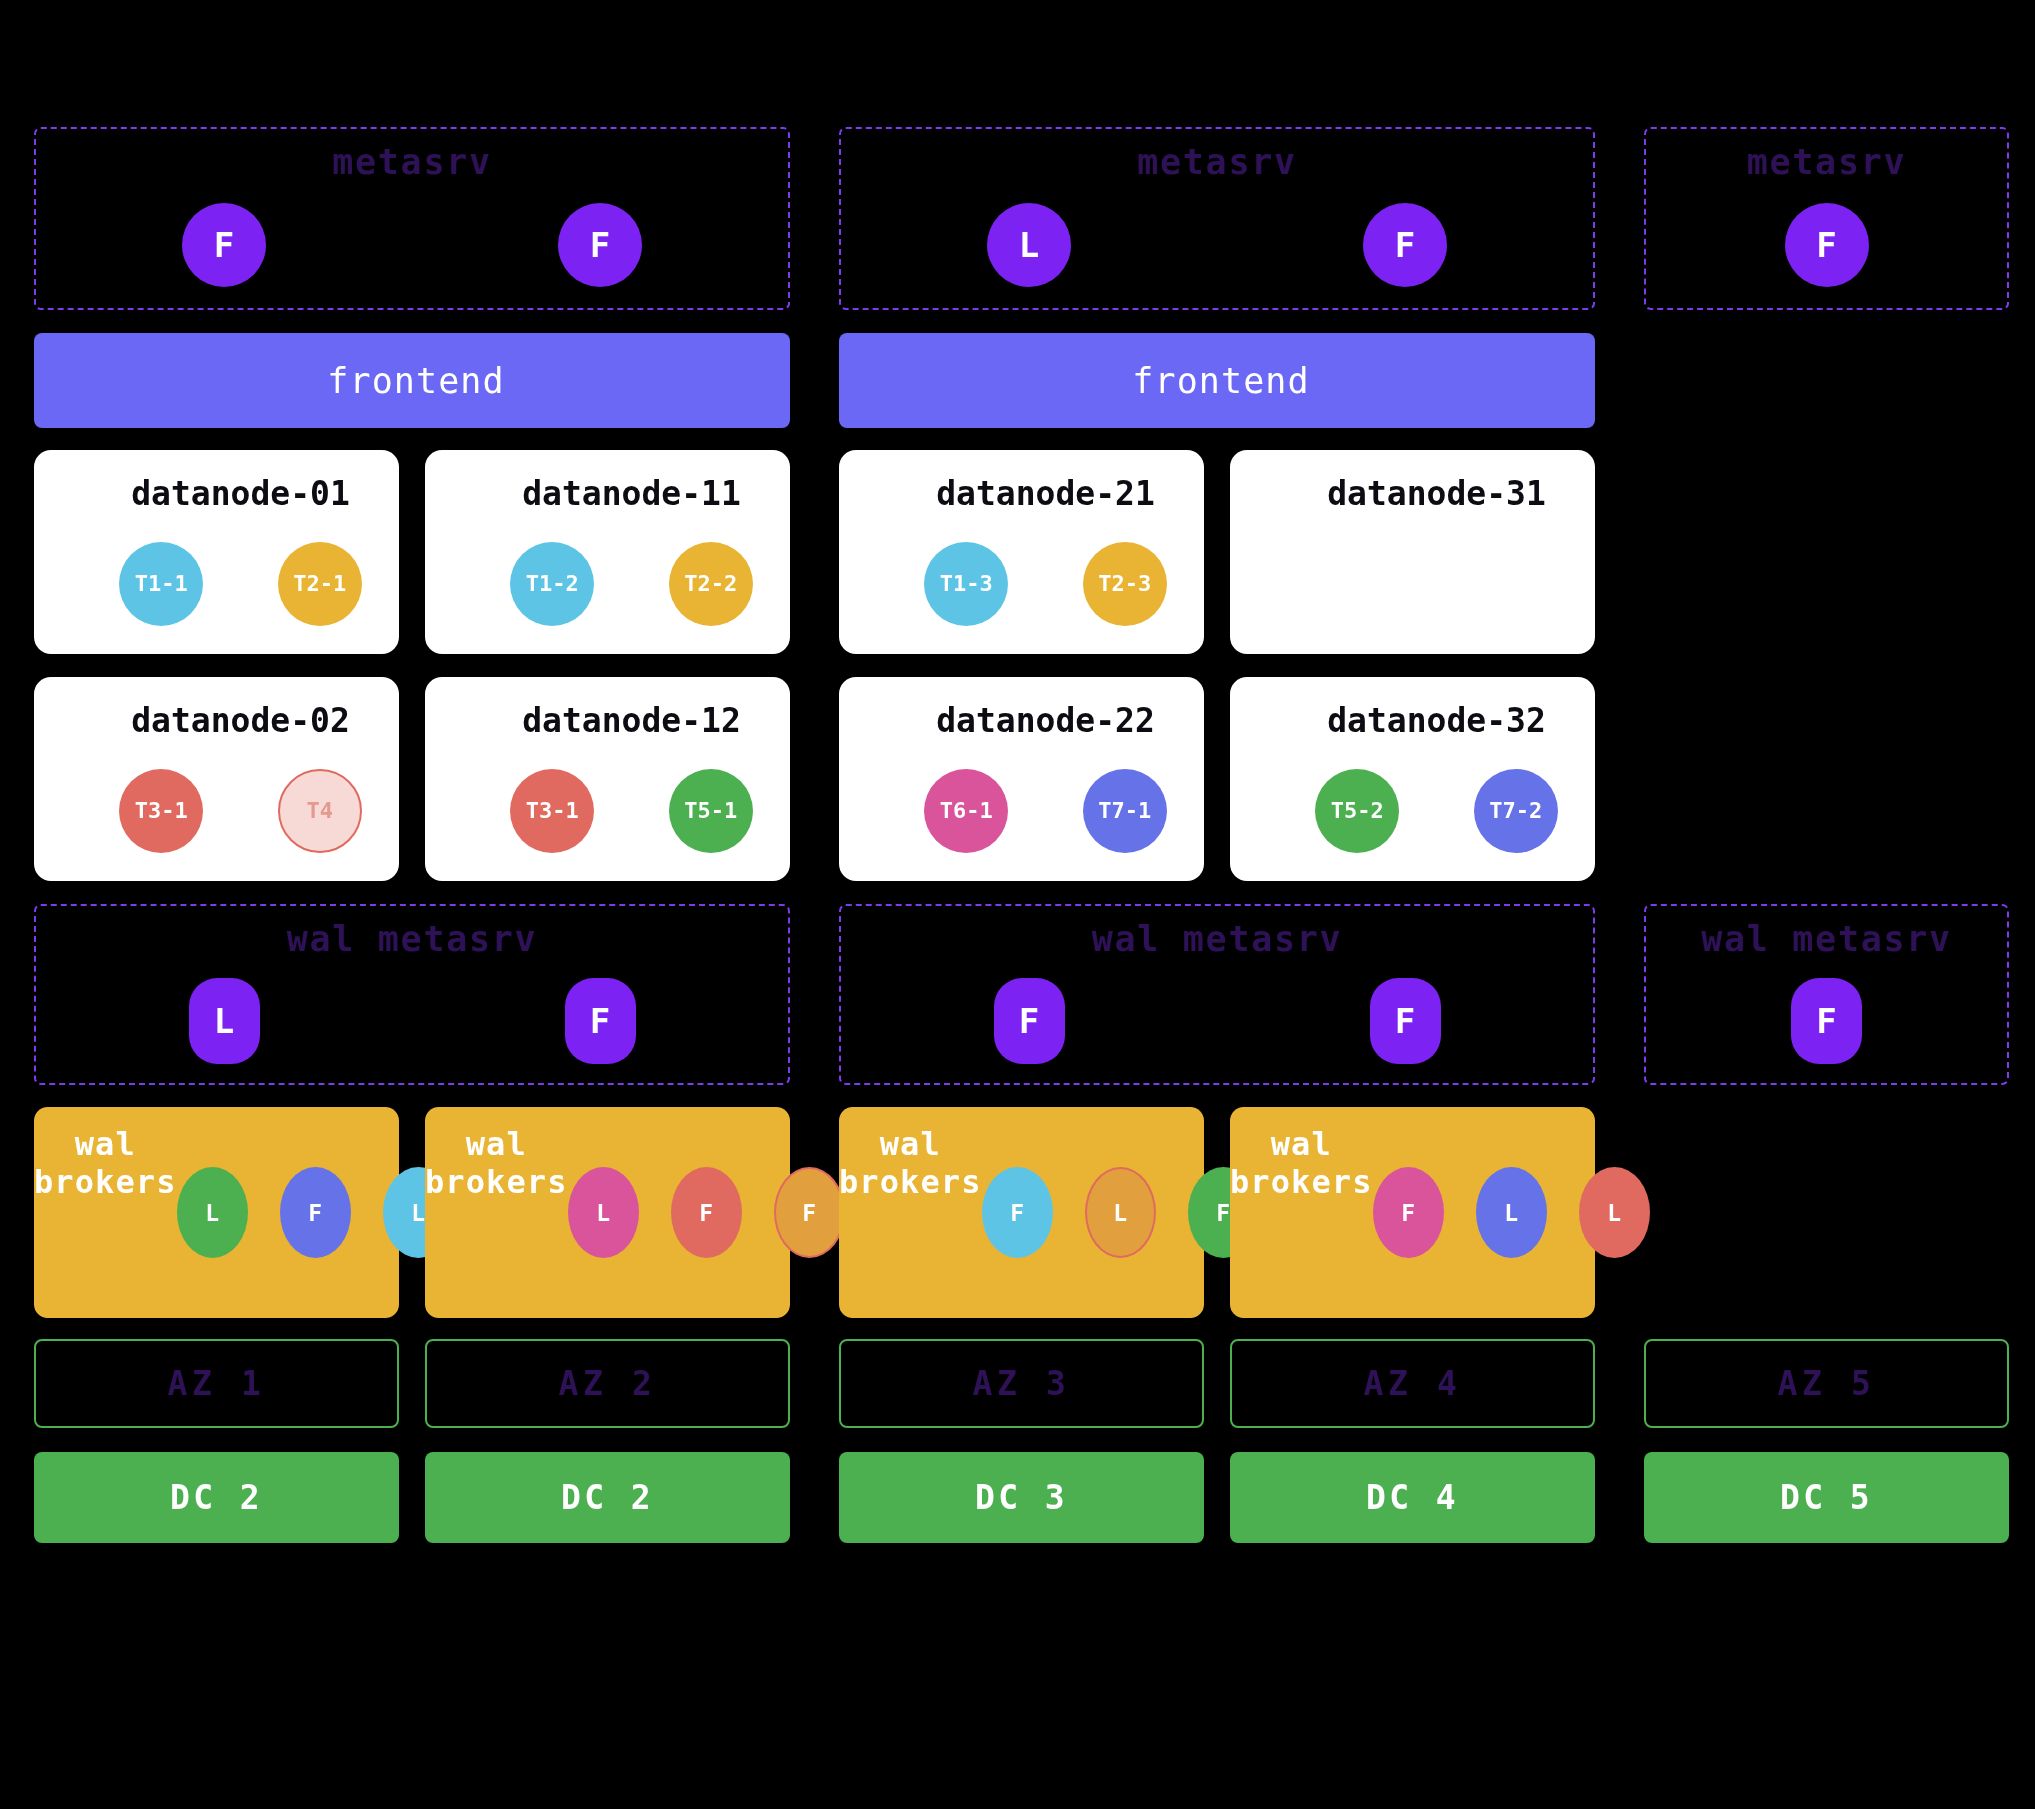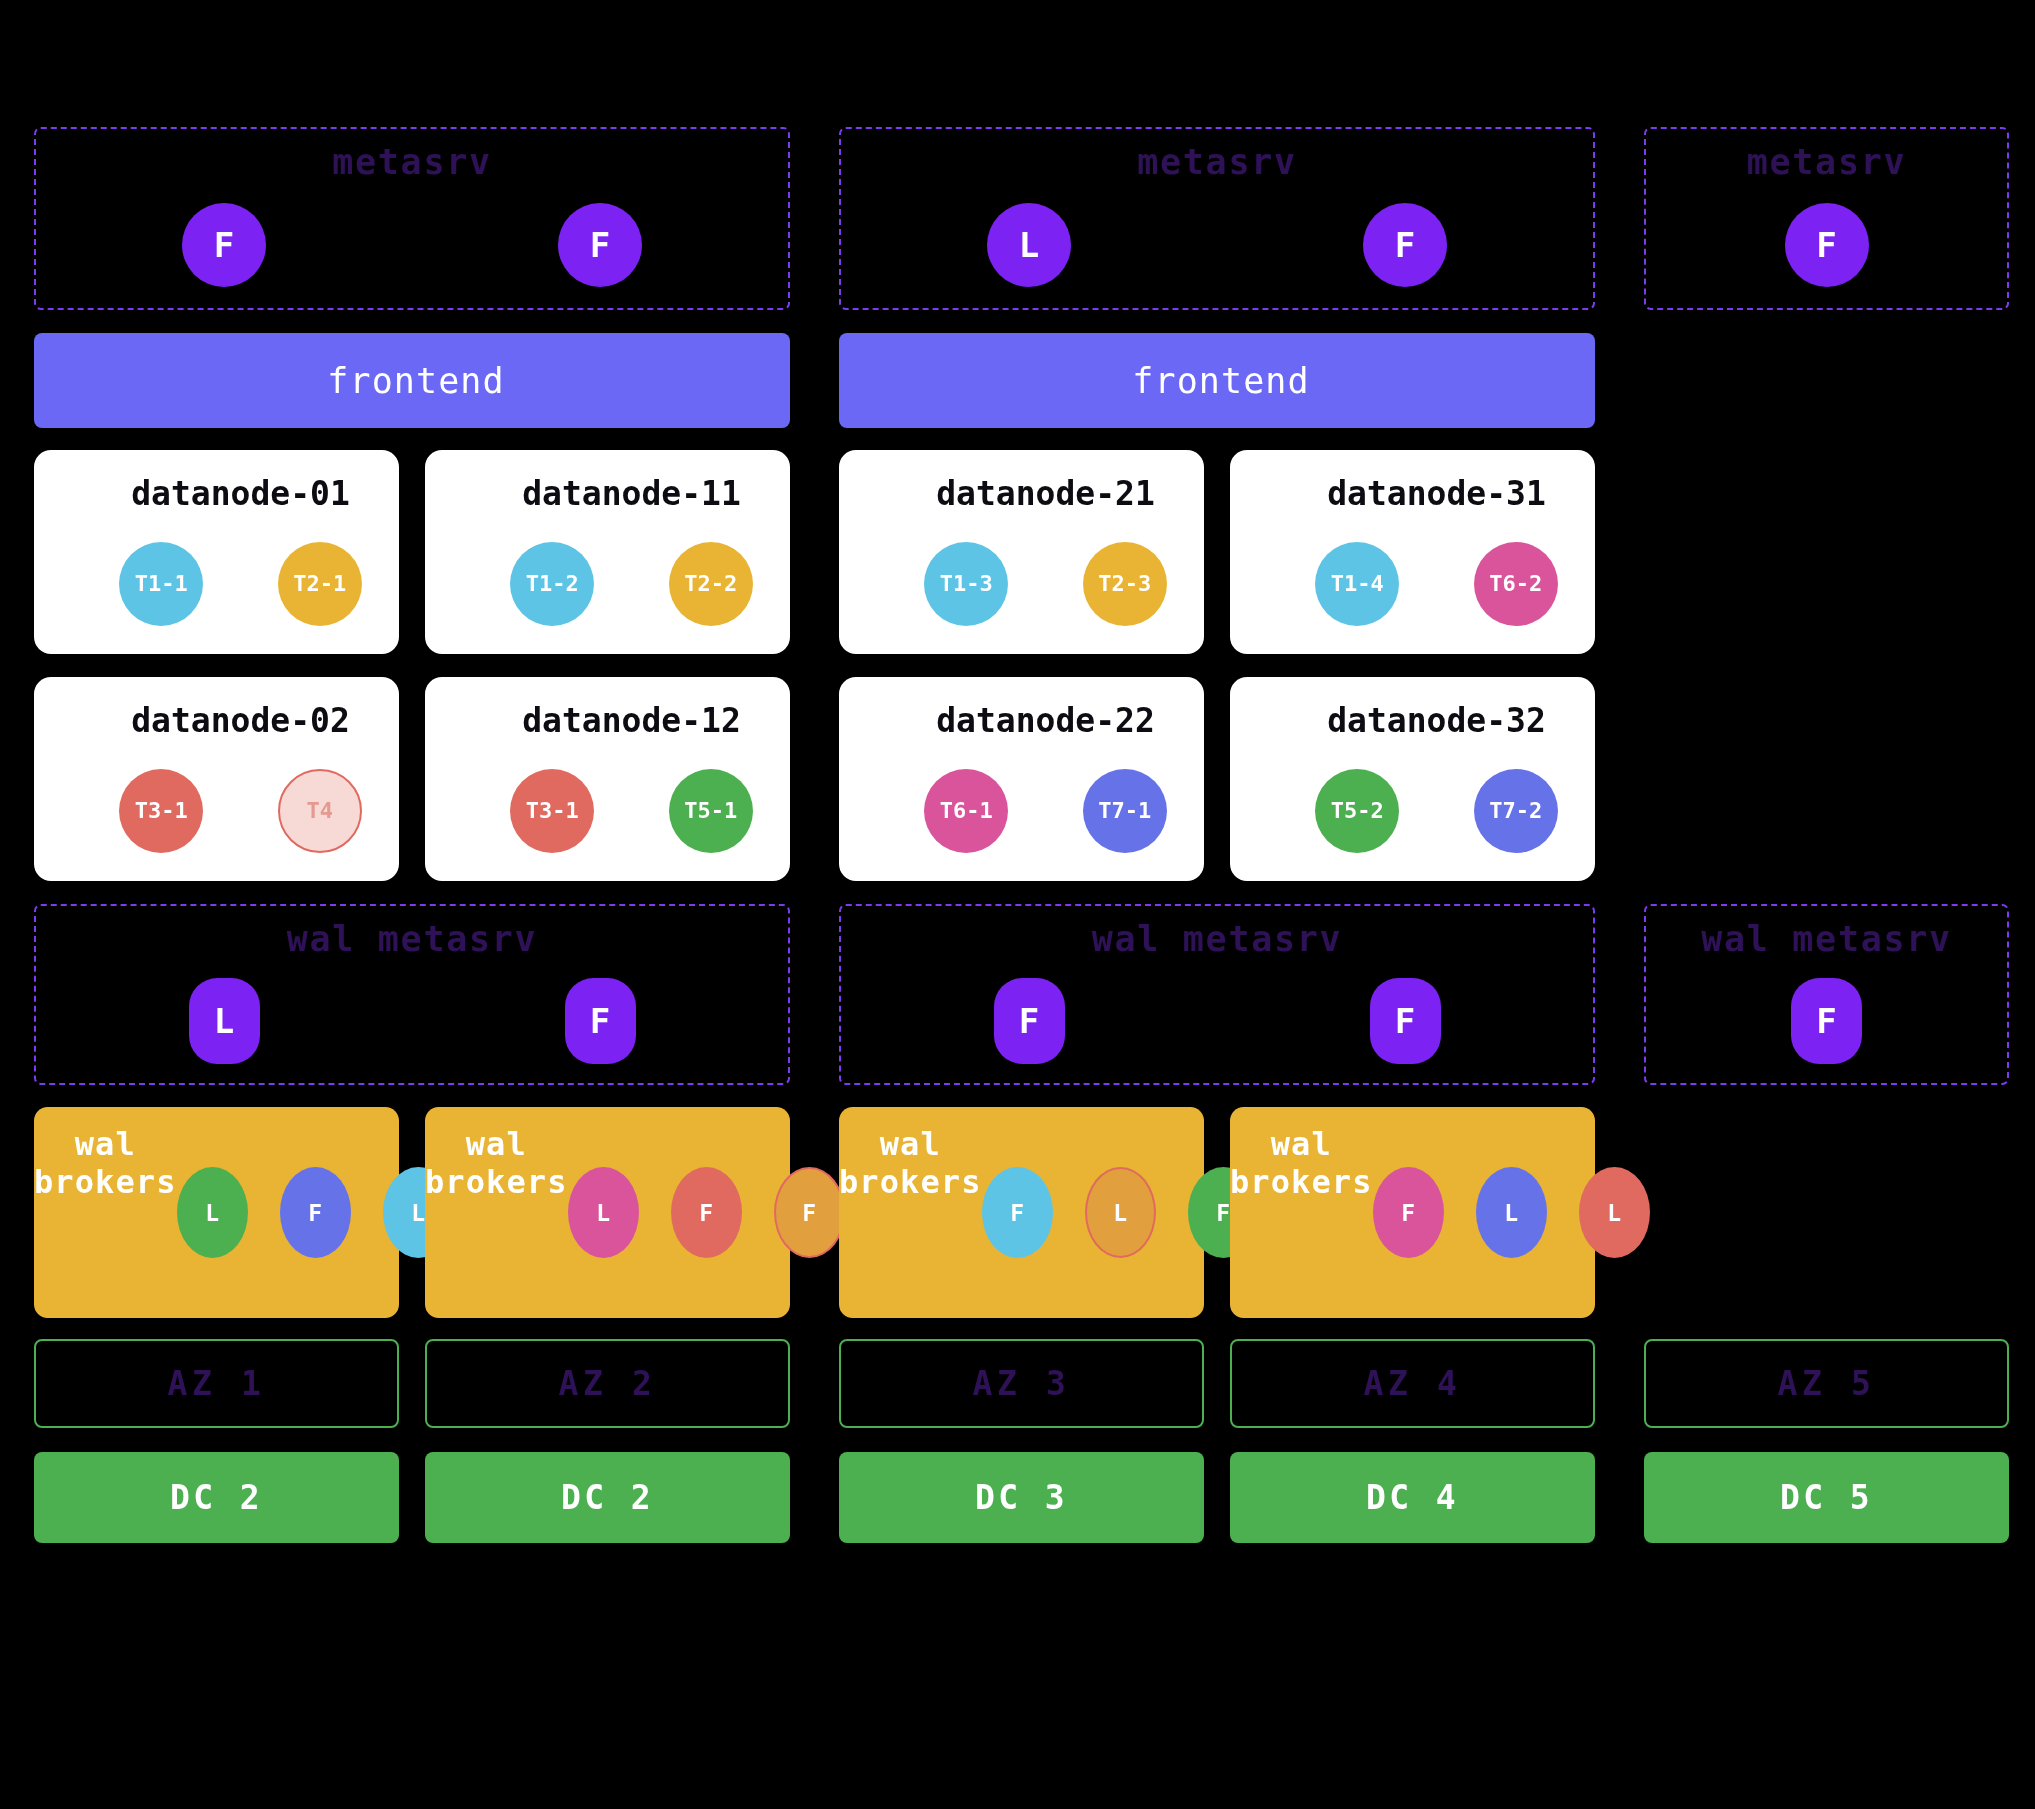--- a/index.html
+++ b/index.html
@@ -140,24 +140,20 @@
     </div>
     <div class="datanode c3 r-dn1">
       <div class="dn-title">datanode-21</div>
       <div class="region-row">
         <div class="region" style="background: rgb(94, 196, 230);">T1-3</div>
         <div class="region" style="background: rgb(233, 180, 51);">T2-3</div>
       </div>
     </div>
     <div class="datanode c4 r-dn1">
       <div class="dn-title">datanode-31</div>
-      <div class="region-row">
-        <div class="region" style="background: rgb(94, 196, 230);">T1-4</div>
-        <div class="region" style="background: rgb(217, 84, 155);">T6-2</div>
-      </div>
     </div>
 
     <div class="datanode c1 r-dn2">
       <div class="dn-title">datanode-02</div>
       <div class="region-row">
         <div class="region" style="background: rgb(224, 106, 95);">T3-1</div>
         <div class="region" style="background: rgb(247, 217, 213); border-color: rgb(224, 106, 95); color: rgb(228, 154, 144);">T4</div>
       </div>
     </div>
     <div class="datanode c2 r-dn2">

